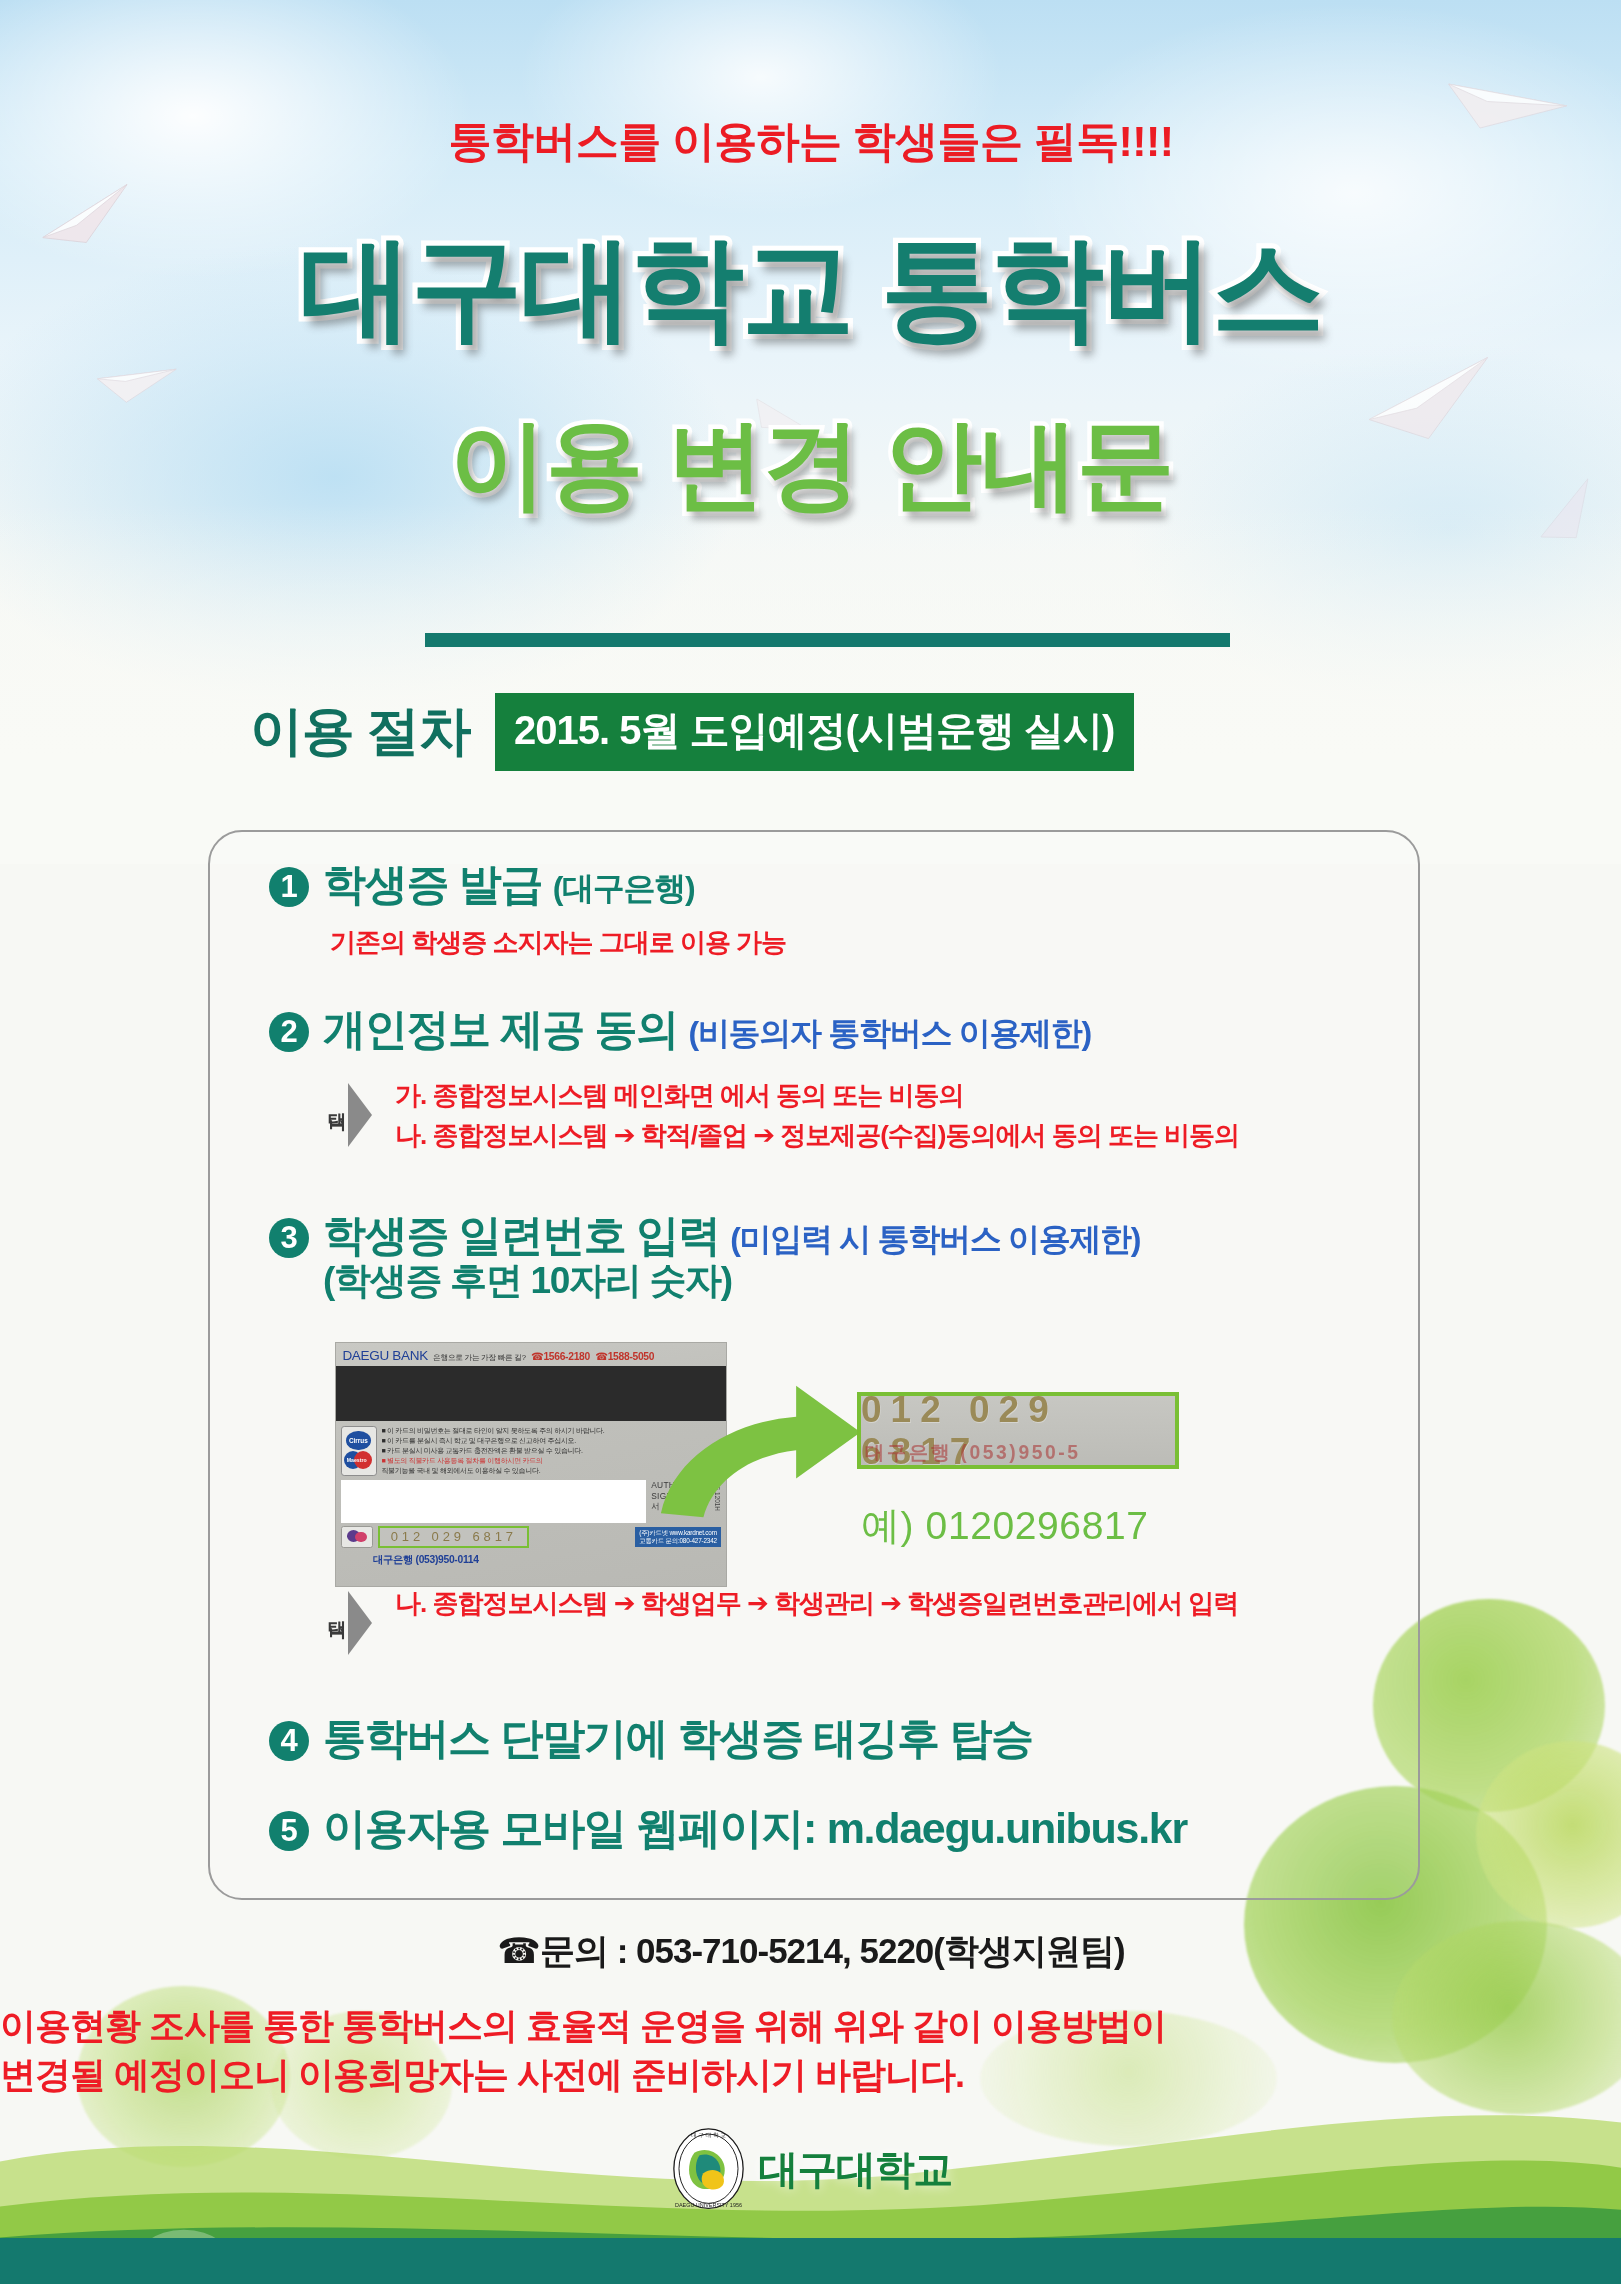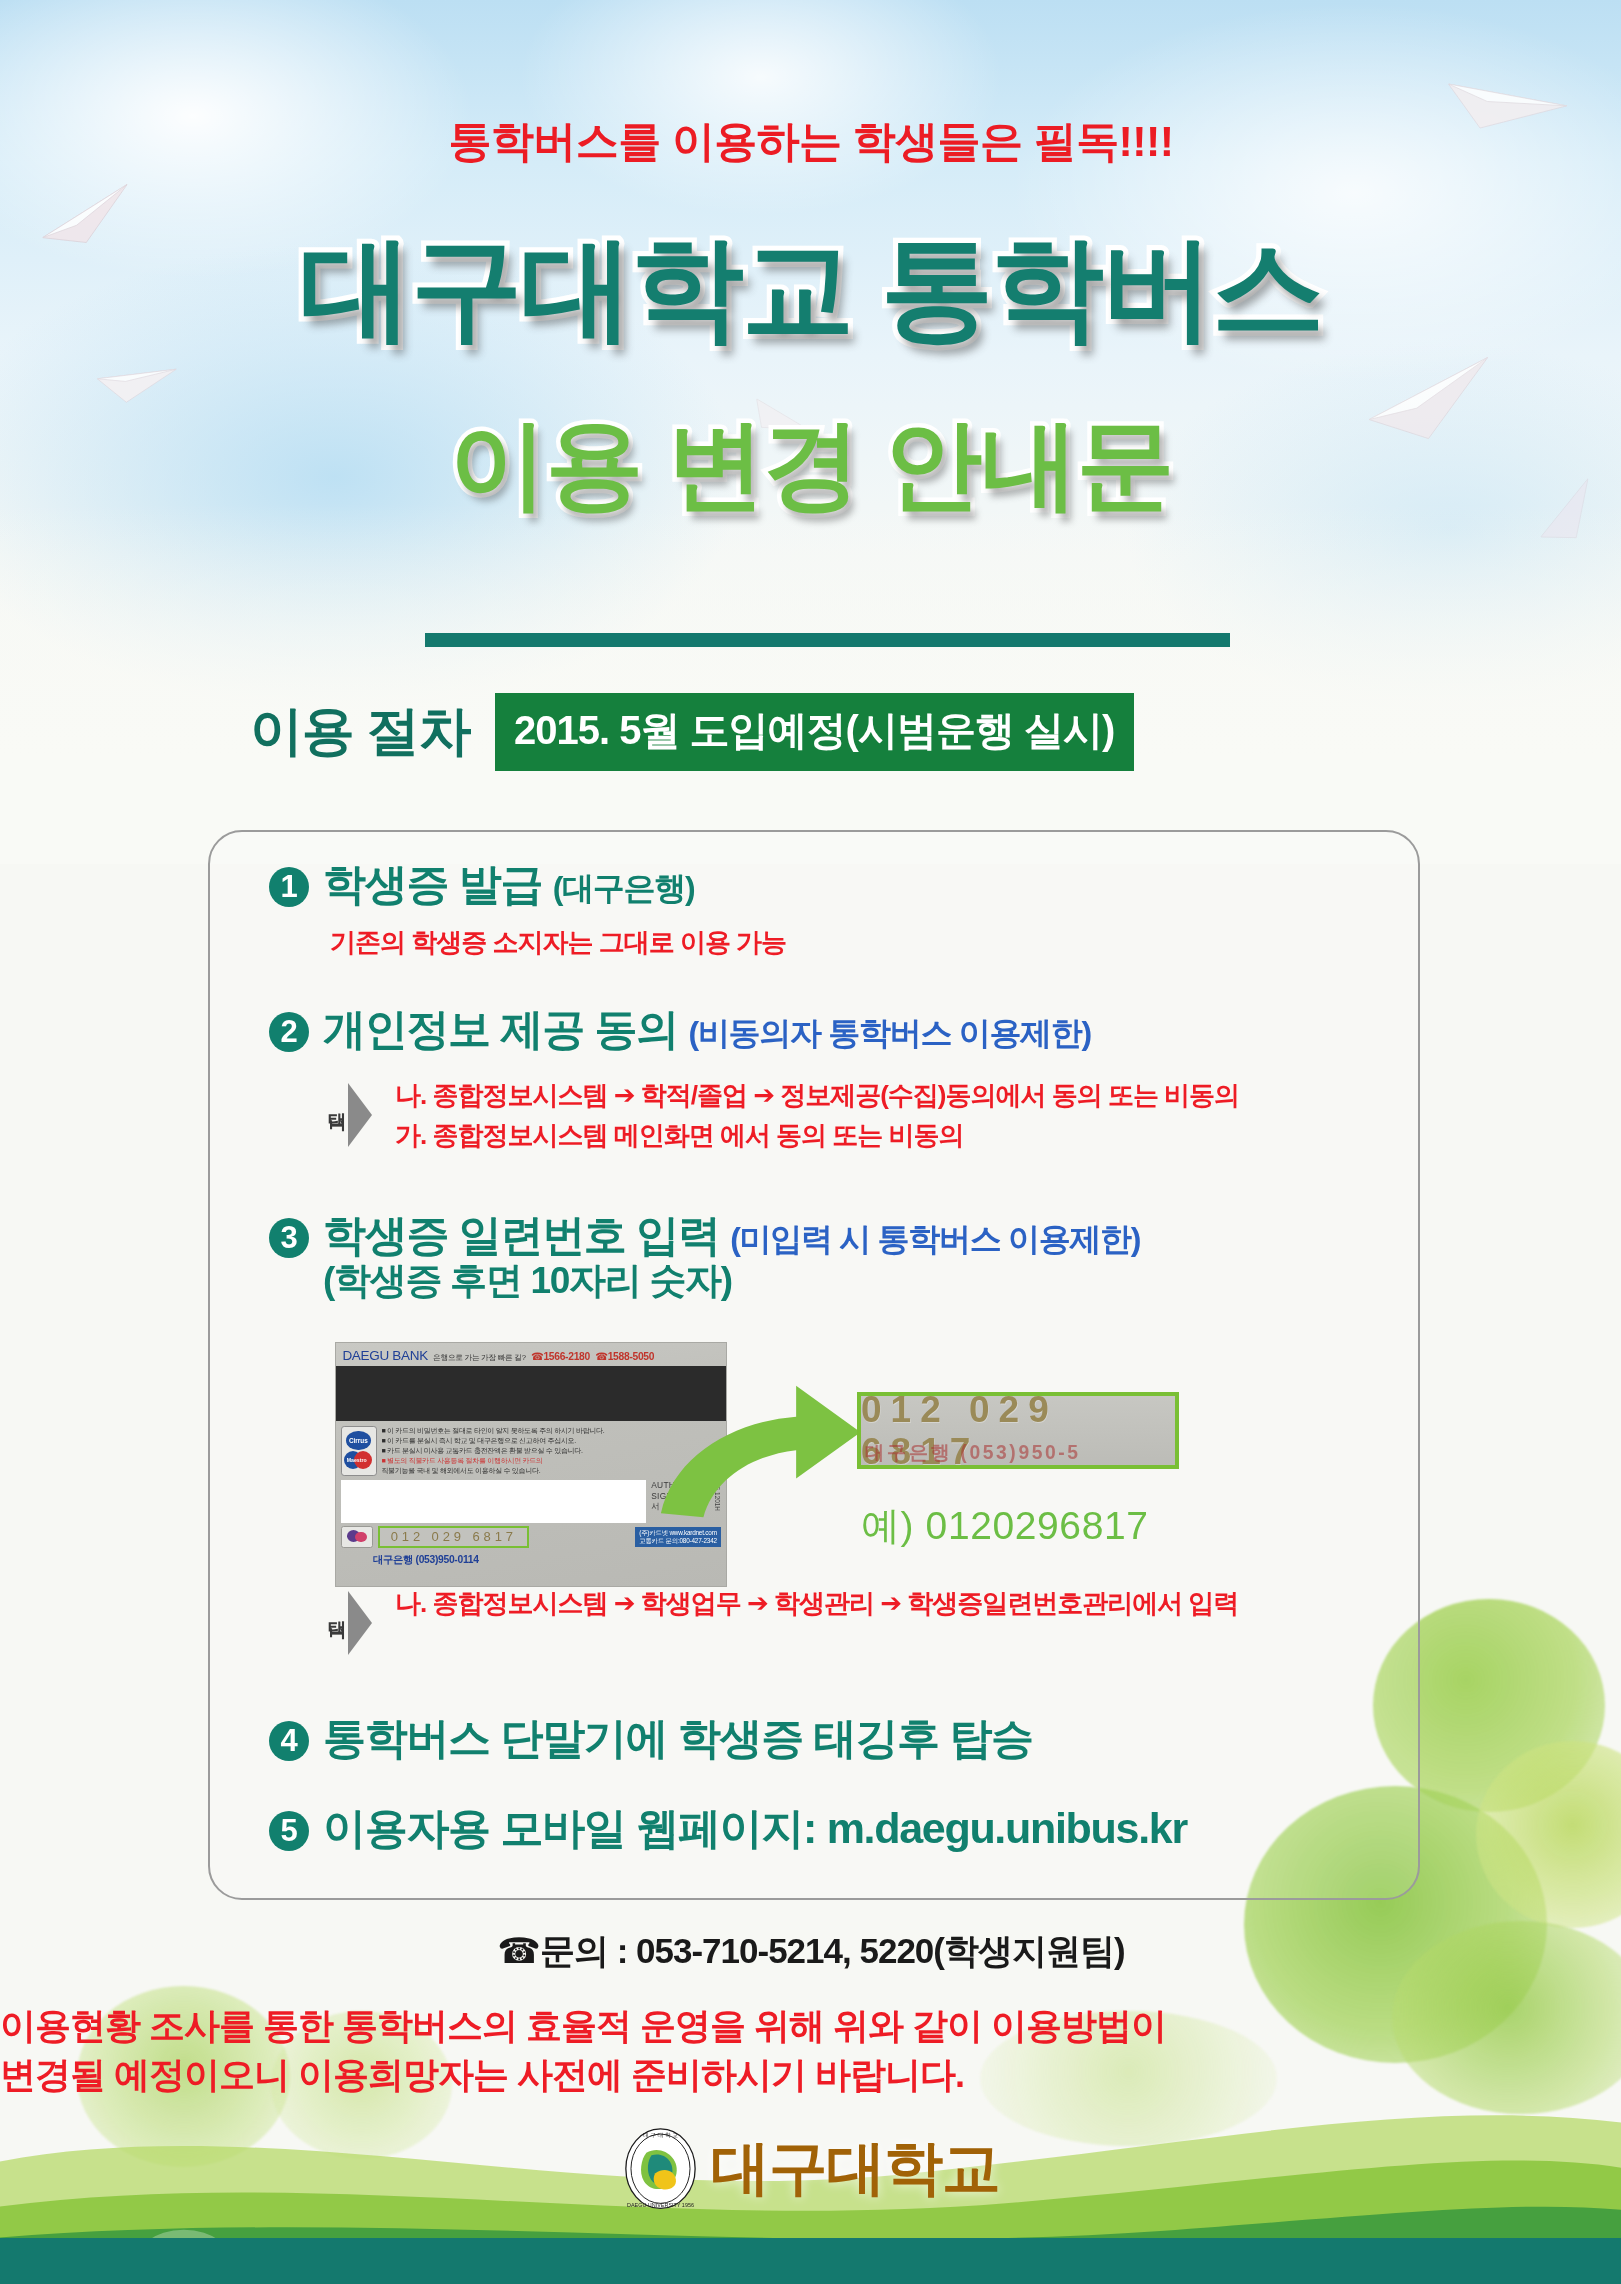--- a/index.html
+++ b/index.html
@@ -414,23 +414,23 @@
     left: 0; top: 2127px;
     width: 1622px;
     display: flex;
     align-items: center;
     justify-content: center;
     gap: 11.6px;
   }
   .logo-emblem { width: 77px; height: 84px; flex: 0 0 auto; }
   .logo-emblem svg { display: block; }
   .logo-wordmark {
-    font-size: 59px;
-    font-weight: bold;
-    color: #a16207;
+    font-size: 40px;
+    font-weight: bold;
+    color: #15803d;
     letter-spacing: -1.3px;
     white-space: nowrap;
     text-shadow: 0 0 11.6px rgba(255,255,255,0.8);
   }
 </style>
 </head>
 <body>
 
 <div id="poster">
 
@@ -522,22 +522,22 @@
     <div class="step-head">
       <span>개인정보 제공 동의</span>
       <span class="note-blue">(비동의자 통학버스 이용제한)</span>
     </div>
   </div>
   <div class="pick-one" style="left:327px; top:1083px;">
     <div class="pick-label">택1</div>
     <div class="pick-tri"></div>
   </div>
   <div class="pick-lines" style="left:395px; top:1075px;">
+    <div class="pick-line">가. 종합정보시스템 메인화면 에서 동의 또는 비동의</div>
     <div class="pick-line">나. 종합정보시스템 ➔ 학적/졸업 ➔ 정보제공(수집)동의에서 동의 또는 비동의</div>
-    <div class="pick-line">가. 종합정보시스템 메인화면 에서 동의 또는 비동의</div>
   </div>
 
   <div class="step" style="left:269px; top:1212px;">
     <div class="step-num">
         <span>3</span>
       </div>
     <div class="step-head">
       <span>학생증 일련번호 입력</span>
       <span class="note-blue">(미입력 시 통학버스 이용제한)</span>
       <span class="line2">(학생증 후면 10자리 숫자)</span>

